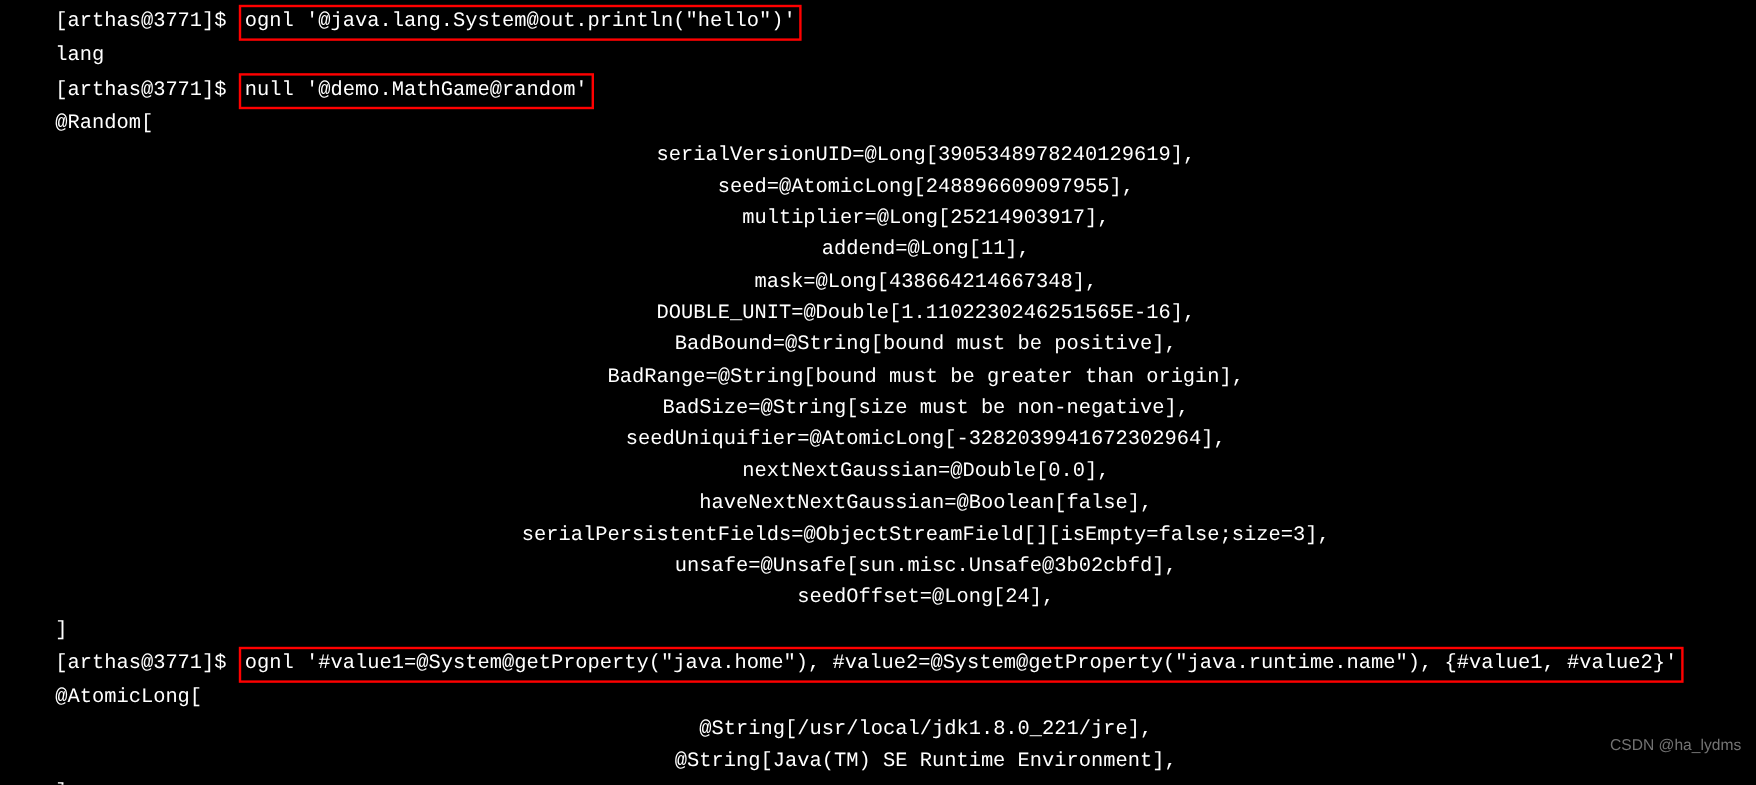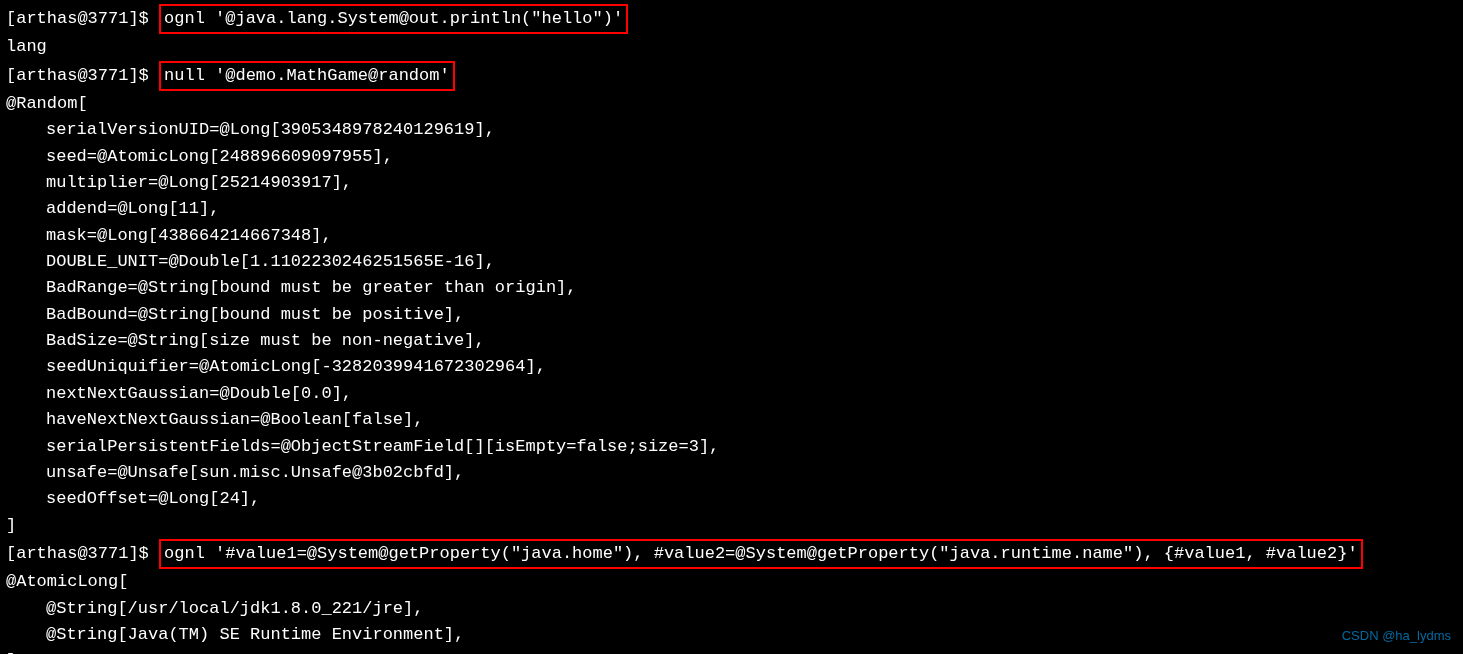--- a/index.html
+++ b/index.html
@@ -14,58 +14,60 @@
       font-size: 17px;
       line-height: 1.55;
       padding: 4px 6px;
       width: 1463px;
       height: 654px;
       overflow: hidden;
       position: relative;
     }
     .line {
       white-space: pre;
+      margin-left: 40px;
     }
     .indent {
       padding-left: 40px;
+      text-align: center;
     }
     .prompt {
       display: inline;
     }
     .highlight {
       border: 2px solid #ff0000;
       padding: 0px 3px;
       display: inline-block;
       vertical-align: baseline;
     }
     .watermark {
       position: absolute;
-      bottom: 8px;
+      bottom: 23px;
       right: 12px;
-      color: #0369a1;
+      color: #737373;
       font-size: 13px;
       font-family: Arial, sans-serif;
     }
   </style>
 </head>
 <body>
 
 <div class="line"><span class="prompt">[arthas@3771]$ </span><span class="highlight">ognl '@java.lang.System@out.println("hello")'</span></div>
 <div class="line">lang</div>
 <div class="line"><span class="prompt">[arthas@3771]$ </span><span class="highlight">null '@demo.MathGame@random'</span></div>
 <div class="line">@Random[</div>
 <div id="out2-fields">
     <div class="line indent">serialVersionUID=@Long[3905348978240129619],</div>
     <div class="line indent">seed=@AtomicLong[248896609097955],</div>
     <div class="line indent">multiplier=@Long[25214903917],</div>
     <div class="line indent">addend=@Long[11],</div>
     <div class="line indent">mask=@Long[438664214667348],</div>
     <div class="line indent">DOUBLE_UNIT=@Double[1.1102230246251565E-16],</div>
+    <div class="line indent">BadBound=@String[bound must be positive],</div>
     <div class="line indent">BadRange=@String[bound must be greater than origin],</div>
-    <div class="line indent">BadBound=@String[bound must be positive],</div>
     <div class="line indent">BadSize=@String[size must be non-negative],</div>
     <div class="line indent">seedUniquifier=@AtomicLong[-3282039941672302964],</div>
     <div class="line indent">nextNextGaussian=@Double[0.0],</div>
     <div class="line indent">haveNextNextGaussian=@Boolean[false],</div>
     <div class="line indent">serialPersistentFields=@ObjectStreamField[][isEmpty=false;size=3],</div>
     <div class="line indent">unsafe=@Unsafe[sun.misc.Unsafe@3b02cbfd],</div>
     <div class="line indent">seedOffset=@Long[24],</div>
   </div>
 <div class="line">]</div>
 <div class="line"><span class="prompt">[arthas@3771]$ </span><span class="highlight">ognl '#value1=@System@getProperty("java.home"), #value2=@System@getProperty("java.runtime.name"), {#value1, #value2}'</span></div>

